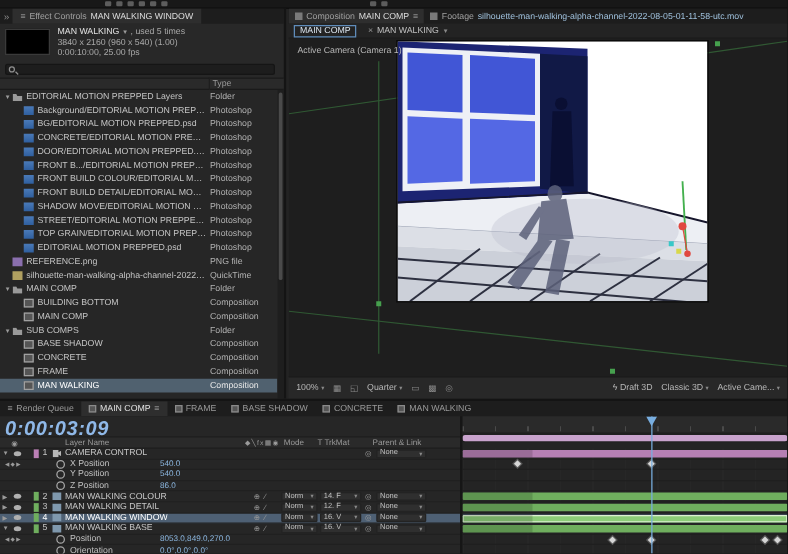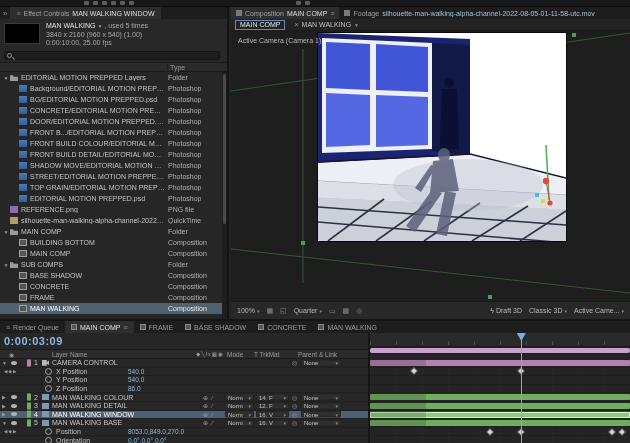--- a/index.html
+++ b/index.html
@@ -72,21 +72,21 @@
   .pushR{margin-left:auto;}
 
   
   .timeline{left:0;top:319px;width:630px;height:124px;background:#262626;border-top:2px solid #141414;}
   .t-tabbar{height:12px;background:#1d1d1d;display:flex;align-items:center;overflow:hidden;}
   .t-tab{display:flex;align-items:center;gap:3px;height:12px;padding:0 6px;font-size:7px;color:#9a9a9a;white-space:nowrap;}
   .t-tab.active{background:#2e2e2e;color:#e0e0e0;}
   .t-tab .tico2{width:6px;height:6px;background:#555;border:1px solid #8a8a8a;flex:none;}
   .t-tab .qico{color:#8a8a8a;font-size:7px;}
   .t-left{left:0;top:12px;width:368px;bottom:0;}
-  .t-time{left:4px;top:2px;font-size:11px;font-weight:bold;color:#8fb8e8;letter-spacing:.5px;}
+  .t-time{left:4px;top:2px;font-size:16px;font-weight:bold;color:#8fb8e8;letter-spacing:.5px;font-style:italic;}
   .t-header{left:0;top:16px;right:0;height:10px;background:#2a2a2a;border-top:1px solid #1c1c1c;border-bottom:1px solid #1c1c1c;font-size:6.5px;color:#9a9a9a;}
   .t-header span{position:absolute;top:1px;}
   .h-av{left:9px;font-size:6px;}
   .h-name{left:52px;}
   .h-sw{left:196px;font-size:5.5px;letter-spacing:1px;}
   .h-mode{left:227px;}
   .h-trk{left:254px;}
   .h-parent{left:298px;}
   .t-rows-left{left:0;top:26px;right:0;bottom:0;overflow:hidden;}
   .lrow{position:relative;height:8.6px;border-bottom:1px solid #202020;background:#262626;font-size:7px;color:#c6c6c6;}

